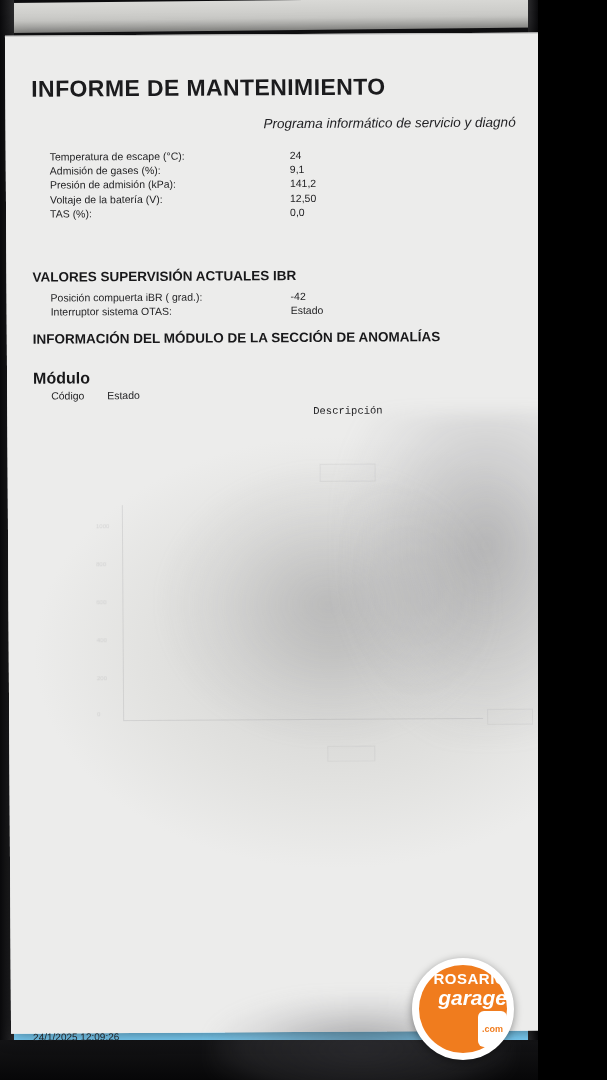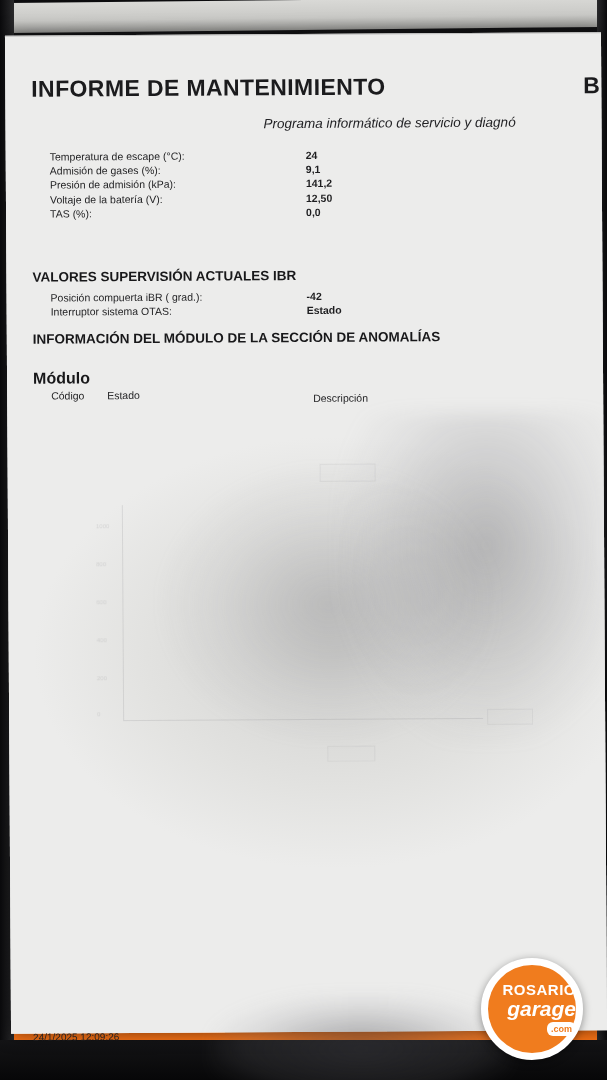--- a/index.html
+++ b/index.html
@@ -10,23 +10,23 @@
   body {
     width: 607px;
     height: 1080px;
     overflow: hidden;
     font-family: "Liberation Sans", sans-serif;
   }
 
   
   .photo {
     position: relative;
-    width: 607px;
+    width: 538px;
     height: 1080px;
-    background: #f97316;
+    background: #7dd3fc;
     overflow: hidden;
   }
   .bg-dark-top {
     position: absolute;
     left: 0; top: 0; width: 607px; height: 40px;
     background: linear-gradient(180deg, #0b0b0d 0%, #161618 100%);
   }
   .bg-dark-bottom {
     position: absolute;
     left: 0; top: 1040px; width: 607px; height: 40px;
@@ -149,21 +149,21 @@
     width: 520px;
   }
   .kv-row {
     position: relative;
     height: 14.2px;
     font-size: 10.5px;
     color: #1e1e20;
     white-space: nowrap;
   }
   .kv-label { position: absolute; left: 0; top: 0; }
-  .kv-value { position: absolute; left: 256px; top: 0; font-weight: bold; }
+  .kv-value { position: absolute; left: 240px; top: 0; }
 
   .section-head {
     position: absolute;
     font-size: 13.5px;
     font-weight: bold;
     color: #18181a;
     white-space: nowrap;
   }
   .sec-ibr { left: 26px; top: 234px; }
   .sec-anom { left: 26px; top: 296px; }
@@ -185,21 +185,21 @@
     position: absolute;
     left: 44px; top: 354px;
     width: 520px;
     height: 14px;
     font-size: 10.5px;
     color: #1e1e20;
     white-space: nowrap;
   }
   .col-codigo { position: absolute; left: 0; top: 0; }
   .col-estado { position: absolute; left: 56px; top: 0; }
-  .col-desc   { position: absolute; left: 262px; top: 4px; }
+  .col-desc   { position: absolute; left: 262px; top: 17px; font-family: Liberation Mono, monospace; }
 
   .footer-ts {
     position: absolute;
     left: 22px; top: 996px;
     font-size: 10px;
     color: #1f1f22;
     white-space: nowrap;
   }
 
   
@@ -237,21 +237,21 @@
     line-height: 1;
     margin-top: 1px;
   }
   .wm-line3 {
     margin-top: 3px;
     font-size: 9px;
     font-weight: bold;
     background: #ffffff;
     color: #f07c1e;
     border-radius: 6px;
-    padding: 1px 4px;
+    padding: 12px 4px;
     line-height: 12px;
   }
 </style>
 </head>
 <body>
 
 <div class="photo">
 
   <div class="bg-dark-top"></div>
   <div class="paper-sliver"></div>

